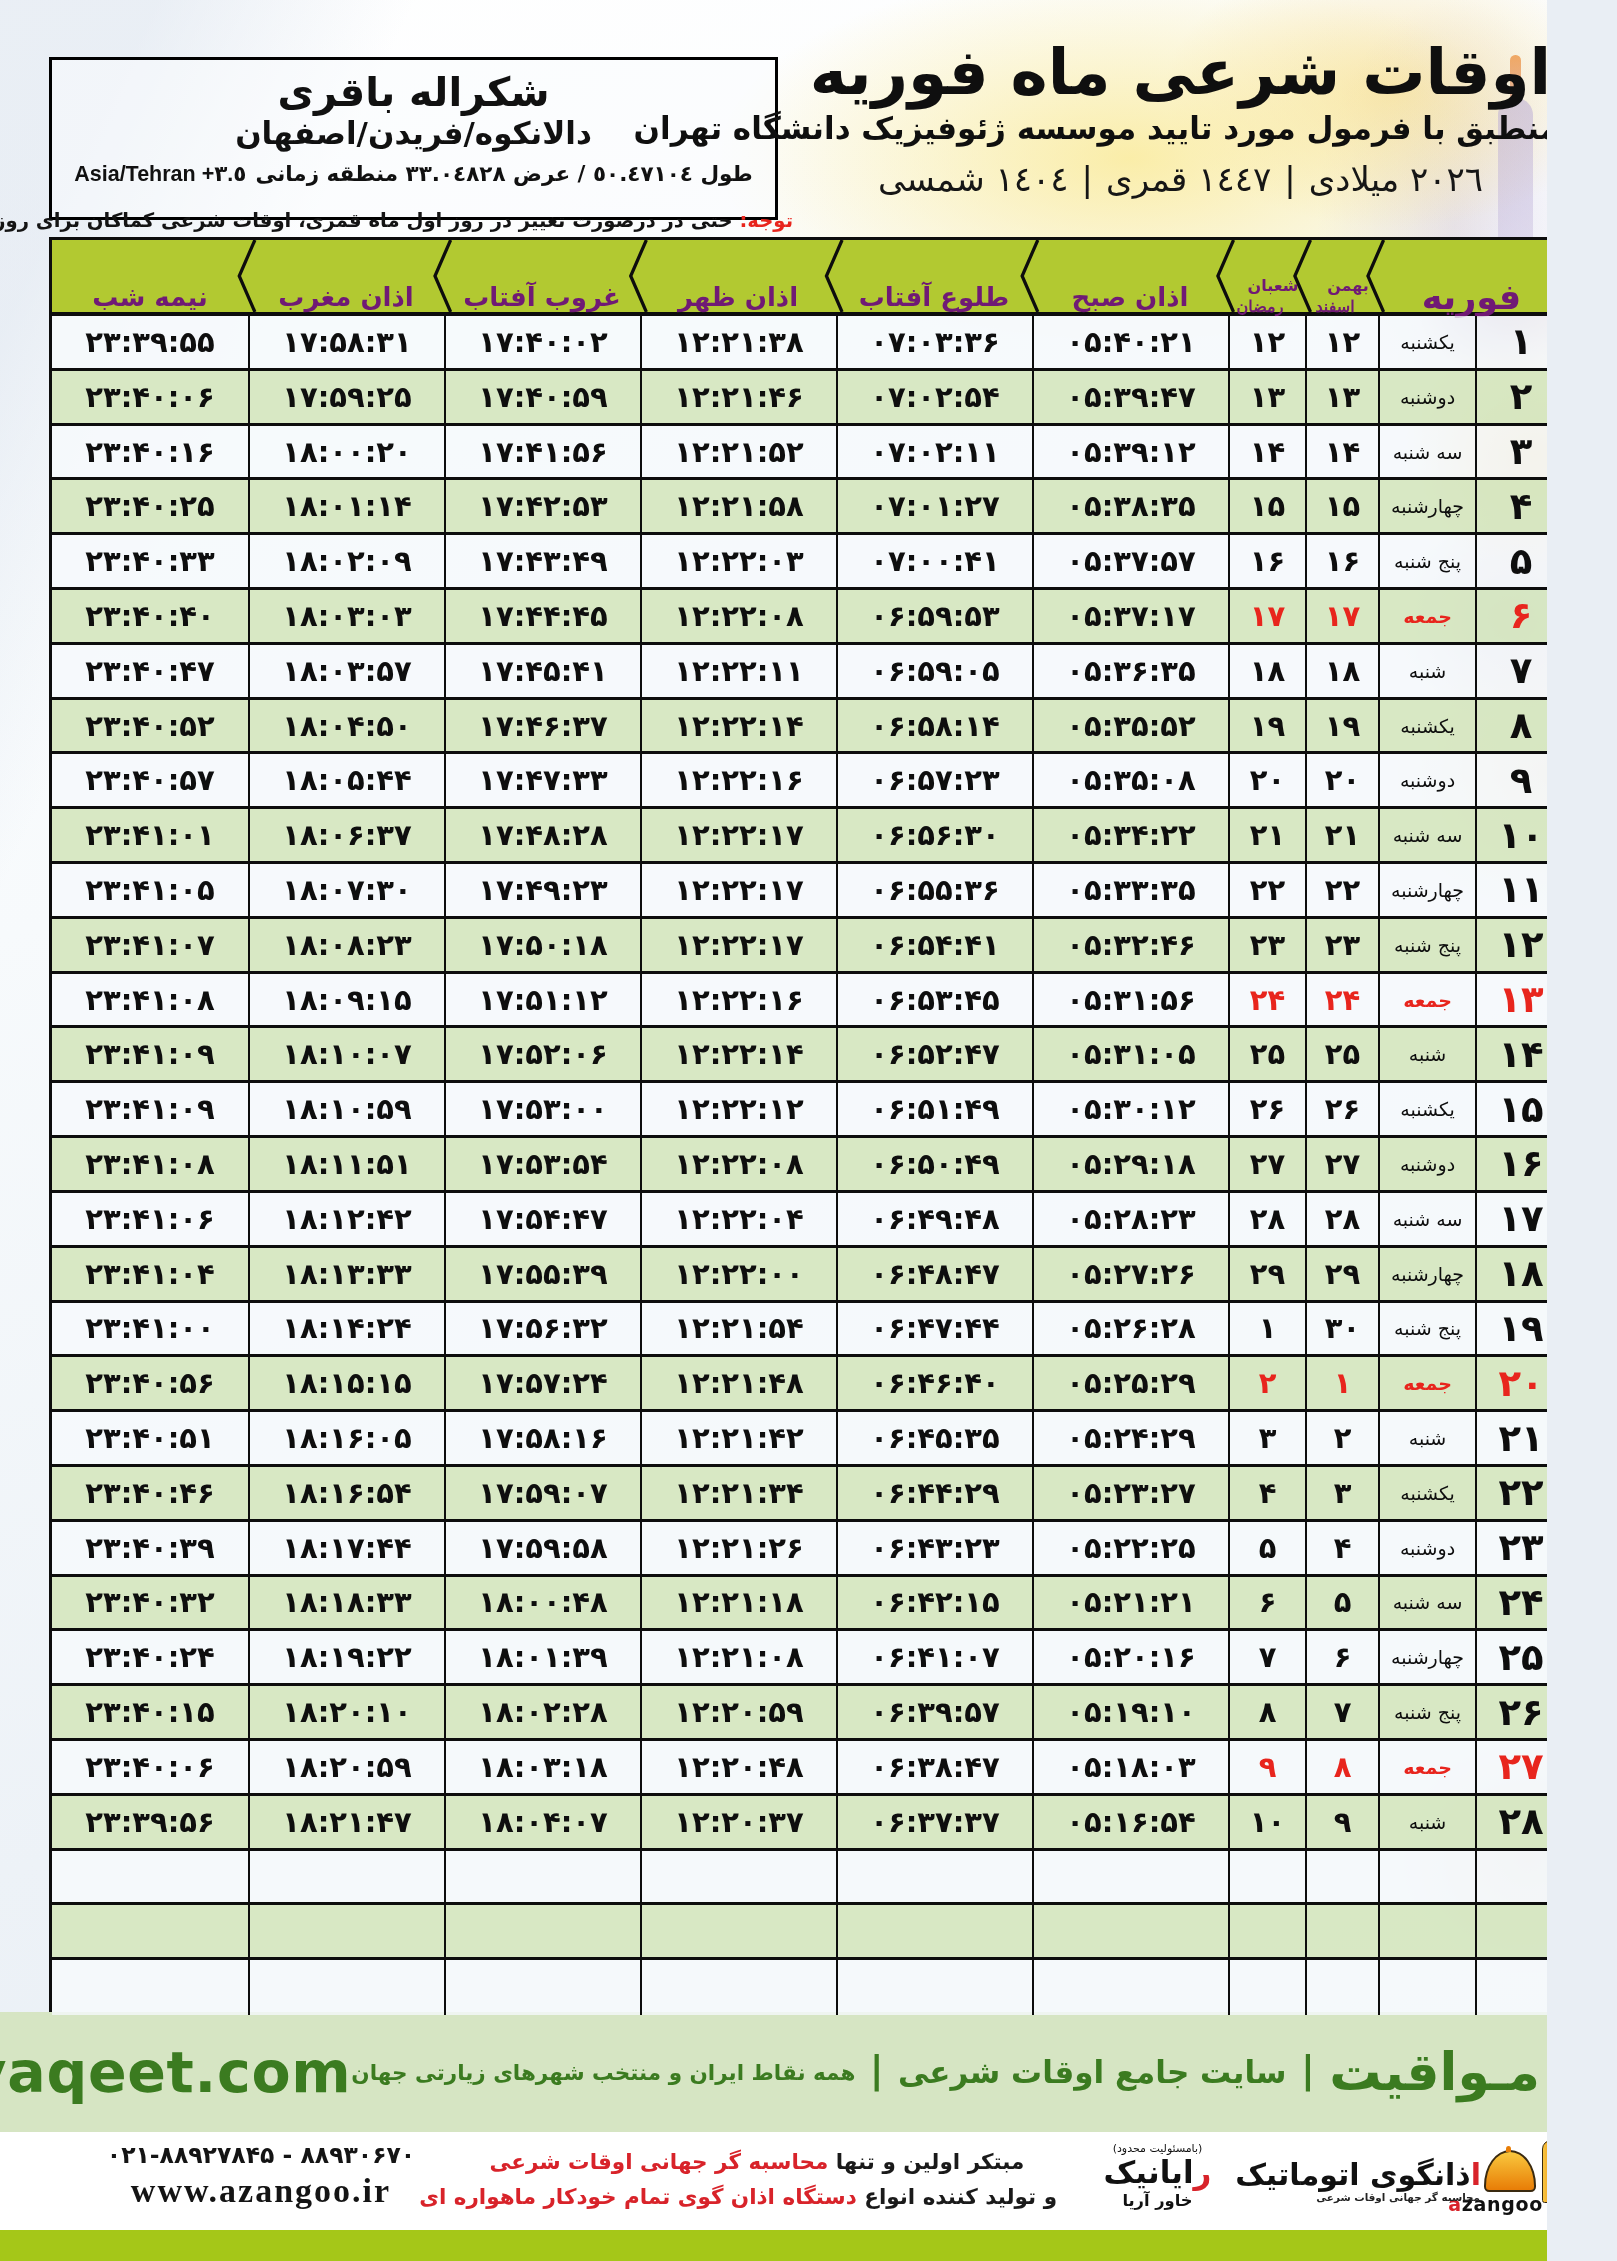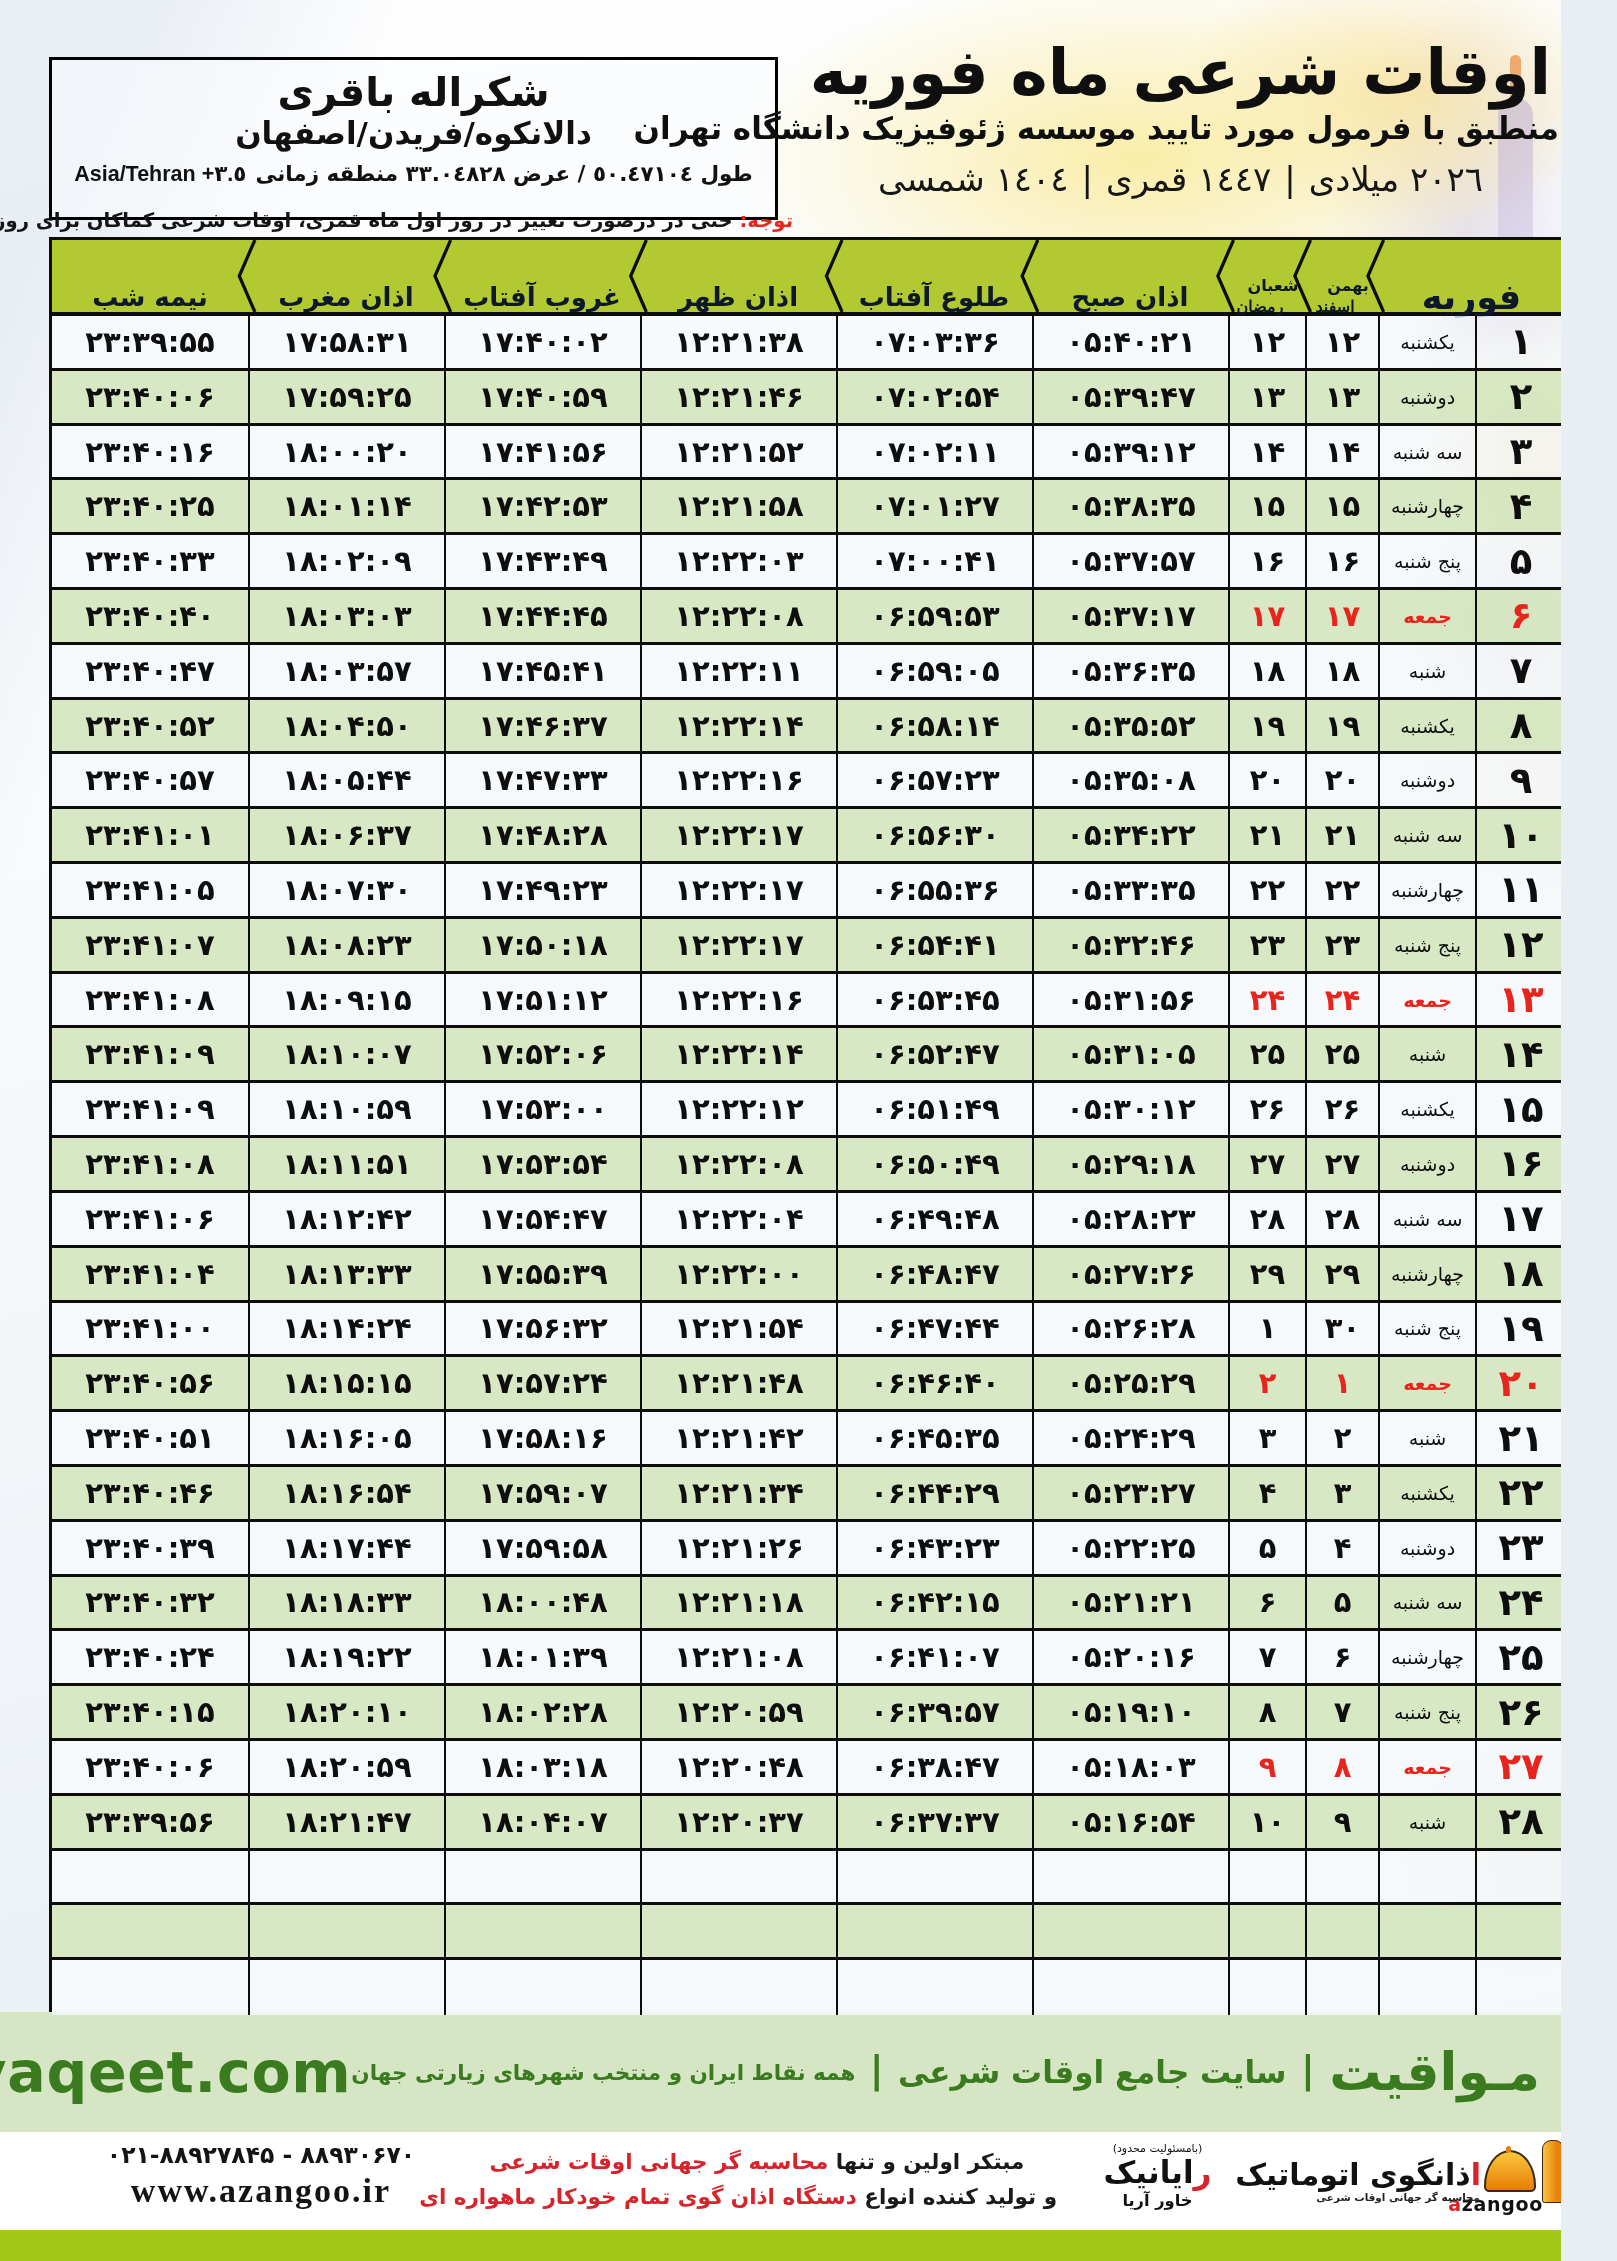--- a/index.html
+++ b/index.html
@@ -1,18 +1,18 @@
 <!DOCTYPE html>
 <html lang="fa" style="font-size:10.4px"><head>
 <meta charset="utf-8">
 <style>
   html,body{margin:0;padding:0;}
   body{font-family:"DejaVu Sans",sans-serif;background:#e9eef4;}
   .page{position:relative;width:1547px;height:2261px;overflow:hidden;
-    background:linear-gradient(165deg,#ffffff 0%,#f7fafc 35%,#edf2f7 70%,#e7edf4 100%);padding-left:14px;}
+    background:linear-gradient(165deg,#ffffff 0%,#f7fafc 35%,#edf2f7 70%,#e7edf4 100%);}
   
   .page-bg{position:absolute;inset:0;pointer-events:none;
     background:
       radial-gradient(587px 274px at 73% 7%, rgba(250,232,140,.75), rgba(250,232,140,0) 70%),
       radial-gradient(326px 196px at 90% 4%, rgba(246,214,120,.55), rgba(246,214,120,0) 70%),
       radial-gradient(196px 326px at 94% 10%, rgba(190,175,215,.35), rgba(190,175,215,0) 70%),
       radial-gradient(144px 130px at 98% 22%, rgba(215,130,85,.30), rgba(215,130,85,0) 72%),
       radial-gradient(170px 170px at 98% 17%, rgba(235,195,110,.40), rgba(235,195,110,0) 72%),
       radial-gradient(157px 274px at 99% 28%, rgba(205,160,120,.25), rgba(205,160,120,0) 75%),
       linear-gradient(115deg, rgba(208,219,233,.45) 0 6%, rgba(208,219,233,0) 16%);}
@@ -49,21 +49,21 @@
       radial-gradient(130px 111px at 82% 59px, rgba(152,128,178,.55), rgba(152,128,178,0) 70%),
       radial-gradient(150px 130px at 99% 26px, rgba(208,116,78,.40), rgba(208,116,78,0) 70%),
       radial-gradient(183px 157px at 92% 215px, rgba(232,192,110,.48), rgba(232,192,110,0) 72%),
       radial-gradient(157px 144px at 84% 378px, rgba(168,148,198,.32), rgba(168,148,198,0) 72%),
       radial-gradient(209px 183px at 97% 535px, rgba(224,182,122,.28), rgba(224,182,122,0) 75%),
       radial-gradient(170px 157px at 90% 1618px, rgba(198,168,138,.22), rgba(198,168,138,0) 75%);}
   .t-header{position:relative;z-index:1;display:grid;flex:none;
     grid-template-columns:196px 196px 196px 196px 196px 196px 77px 73px 97px 90px;
     height:72px;background:#b2c931;border-bottom:4.6px solid #0d0d0d;direction:ltr;}
   .t-header .hcell{display:flex;align-items:center;justify-content:center;flex-direction:column;
-    font-weight:bold;font-size:26px;color:#0f172a;direction:rtl;margin-top:36px;}
+    font-weight:bold;font-size:26px;color:#701a75;direction:rtl;margin-top:36px;}
   .t-header .hsmall{font-size:16px;line-height:1.3;}
   .t-header .hsmall .top{transform:translateX(6.5px);}
   .t-header .hsmall .bot{transform:translateX(-6.5px);font-family:Liberation Serif, serif;}
   .t-header .hmonth{grid-column:9/11;font-size:35px;}
   .chevrons{position:absolute;inset:0;width:100%;height:100%;}
   .t-body{position:relative;z-index:1;flex:1;display:grid;grid-auto-rows:1fr;direction:ltr;}
   .t-row{display:grid;grid-template-columns:196px 196px 196px 196px 196px 196px 77px 73px 97px 90px;
     border-bottom:3.9px solid #0d0d0d;}
   .t-row:last-child{border-bottom:none;}
   .t-row.odd{background:rgba(245,249,251,.80);}

